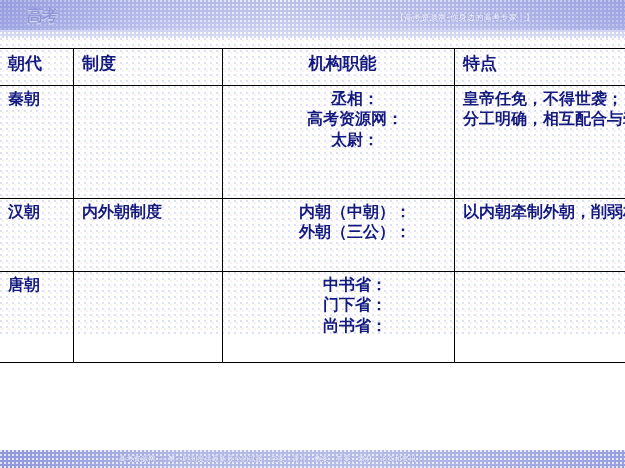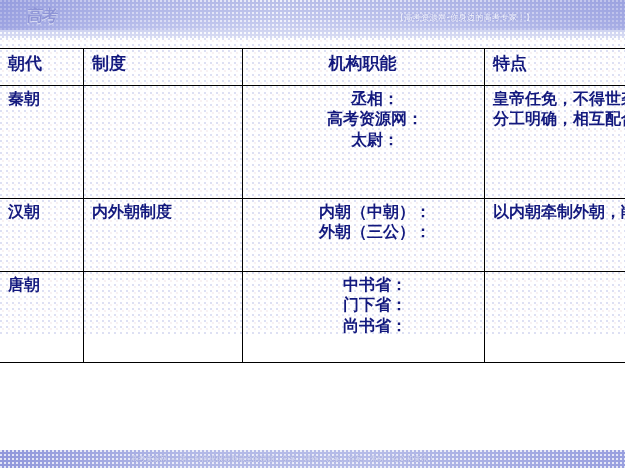--- a/index.html
+++ b/index.html
@@ -105,21 +105,21 @@
     left: 0; top: 10px;
     width: 625px;
     border-collapse: collapse;
     table-layout: fixed;
   }
   table.matrix td, table.matrix th {
     border: 1.4px solid #000000;
     border-left: none;
     border-right: none;
     vertical-align: top;
-    padding: 3px 10px 3px 8px;
+    padding: 3px 0 3px 8px;
     font-weight: bold;
     color: #13197e;
     line-height: 1.28;
     background: transparent;
   }
   table.matrix td.c0, table.matrix th.c0 { width: 65px;  border-right: 1.4px solid #000; }
   table.matrix td.c1, table.matrix th.c1 { width: 140px; border-right: 1.4px solid #000; margin-top: 14px; }
   table.matrix td.c2, table.matrix th.c2 { width: 223px; border-right: 1.4px solid #000; text-align: center; }
   table.matrix td.c3, table.matrix th.c3 { width: 197px; }
 
@@ -152,23 +152,23 @@
       linear-gradient(to right,
         rgba(110,118,208,0.55) 0%,
         rgba(160,167,228,0.25) 30%,
         rgba(170,177,232,0.20) 60%,
         rgba(120,128,214,0.50) 100%);
     background-size: 4px 4px, 100% 100%;
     overflow: hidden;
   }
   .footer-text {
     position: absolute;
-    left: 131px; top: 4px;
+    left: 119px; top: 4px;
     font-size: 7px;
-    font-weight: normal;
+    font-weight: bold;
     color: #e6e9f9;
     letter-spacing: 0.3px;
     white-space: nowrap;
     text-shadow: 0 0 1px rgba(80,88,180,0.85);
   }
 </style>
 </head>
 <body>
 
 <div class="header-band">

